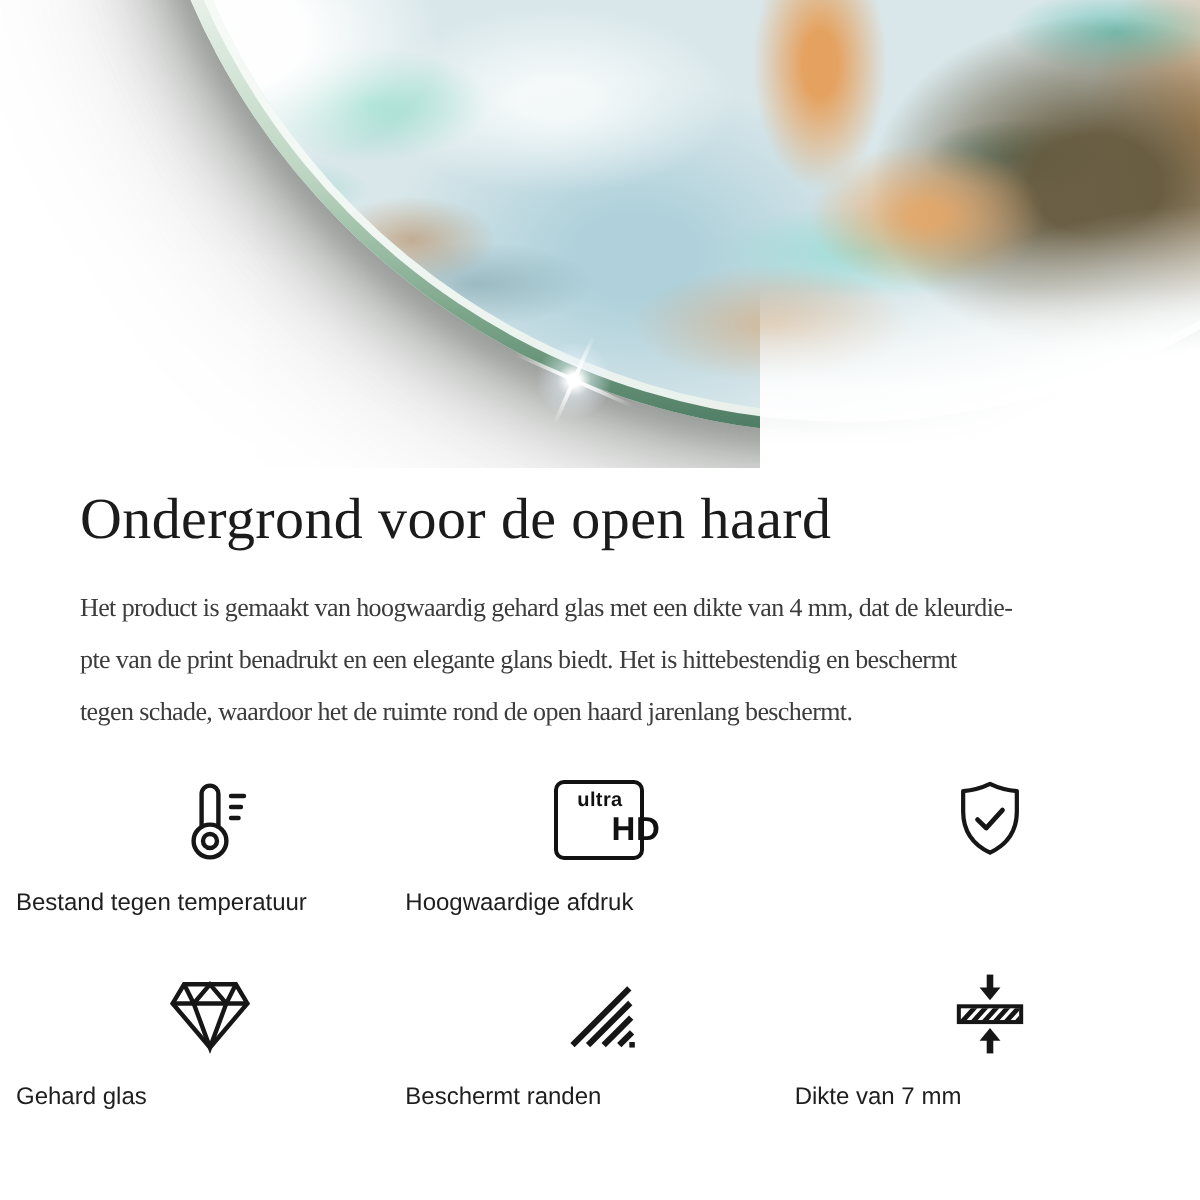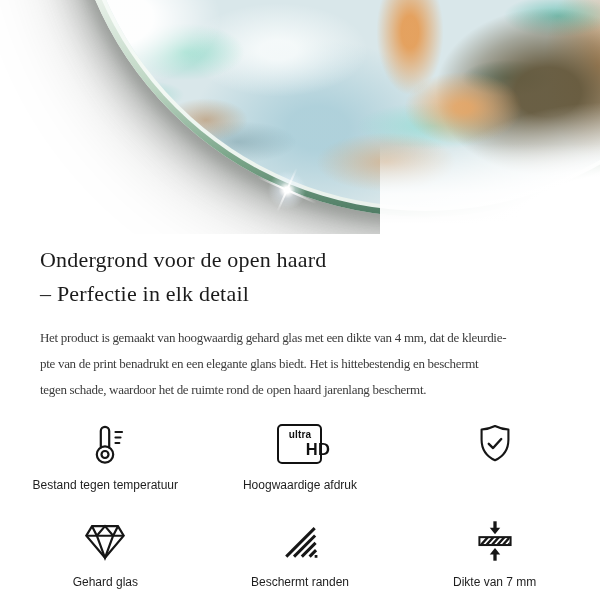--- a/index.html
+++ b/index.html
@@ -41,27 +41,27 @@
       background:linear-gradient(to bottom, rgba(255,255,255,0) 10%, rgba(255,255,255,0.9) 60%, #fff 90%);}
   .sparkle{position:absolute;left:257px;top:160px;width:60px;height:60px;transform:rotate(24deg);
       background:radial-gradient(circle at 50% 50%, rgba(255,255,255,1) 0 7%, rgba(235,245,255,0.5) 20%, rgba(255,255,255,0) 45%);}
   .sparkle::before{content:"";position:absolute;left:-2px;right:-2px;top:50%;height:2px;transform:translateY(-50%);
       background:linear-gradient(90deg, rgba(255,255,255,0) 0%, rgba(255,255,255,0.95) 42% 58%, rgba(255,255,255,0) 100%);}
   .sparkle::after{content:"";position:absolute;top:6px;bottom:6px;left:50%;width:2px;transform:translateX(-50%);
       background:linear-gradient(180deg, rgba(255,255,255,0) 0%, rgba(255,255,255,0.95) 42% 58%, rgba(255,255,255,0) 100%);}
 
   
   h1{margin:9px 40px 0;font-family:"Liberation Serif",serif;font-weight:400;
-     font-size:22px;line-height:34px;color:#1b1b1b;letter-spacing:0.2px;}
+     font-size:29px;line-height:34px;color:#1b1b1b;letter-spacing:0.2px;}
   .desc{margin:14px 40px 0;font-size:13px;line-height:26px;color:#3c3c3c;letter-spacing:-0.3px;font-family:Liberation Serif, serif;}
   .desc .line{white-space:nowrap;}
 
   
   .features{display:grid;grid-template-columns:repeat(3,1fr);margin:15px 8px 0;row-gap:23px;}
-  .feature{display:flex;flex-direction:column;align-items:center;}
+  .feature{display:flex;flex-direction:column;}
   .icon-box{height:52px;display:flex;align-items:center;justify-content:center;}
   .feature .label{margin-top:8px;font-size:12px;color:#1e1e1e;}
   .uhd{width:41px;height:36px;border:2.5px solid #111;border-radius:5px;
        display:flex;flex-direction:column;align-items:center;justify-content:center;line-height:1;color:#111;}
   .uhd .u{font-size:10px;font-weight:600;letter-spacing:0.2px;}
   .uhd .h{font-size:16.5px;font-weight:700;letter-spacing:0.3px;margin-top:1px;margin-left:36px;}
   svg.icon{display:block;}
 </style>
 </head>
 <body>
@@ -71,21 +71,21 @@
   <div class="hero">
     <div class="glass-shadow"></div>
     <div class="glass-edge"></div>
     <div class="glass-highlight"></div>
     <div class="artwork"></div>
     <div class="fade-corner"></div>
     <div class="fade-bottom"></div>
     <div class="sparkle"></div>
   </div>
 
-  <h1><span>Ondergrond voor de open haard</span><br><span>– Perfectie in elk detail</span></h1>
+  <h1><span>Ondergrond voor de open haard</span><br></h1>
 
   <p class="desc"><span class="line">Het product is gemaakt van hoogwaardig gehard glas met een dikte van 4 mm, dat de kleurdie-</span><br><span class="line">pte van de print benadrukt en een elegante glans biedt. Het is hittebestendig en beschermt</span><br><span class="line">tegen schade, waardoor het de ruimte rond de open haard jarenlang beschermt.</span></p>
 
   <div class="features">
 
     <div class="feature">
       <div class="icon-box">
         <svg class="icon" width="48" height="48" viewBox="0 0 48 48" fill="none" stroke="#161616" stroke-width="2.2" stroke-linecap="round">
           <circle cx="24" cy="34.5" r="8.2"></circle>
           <path d="M19.8 27.4 V11 a4.2 4.2 0 0 1 8.4 0 V27.4"></path>

